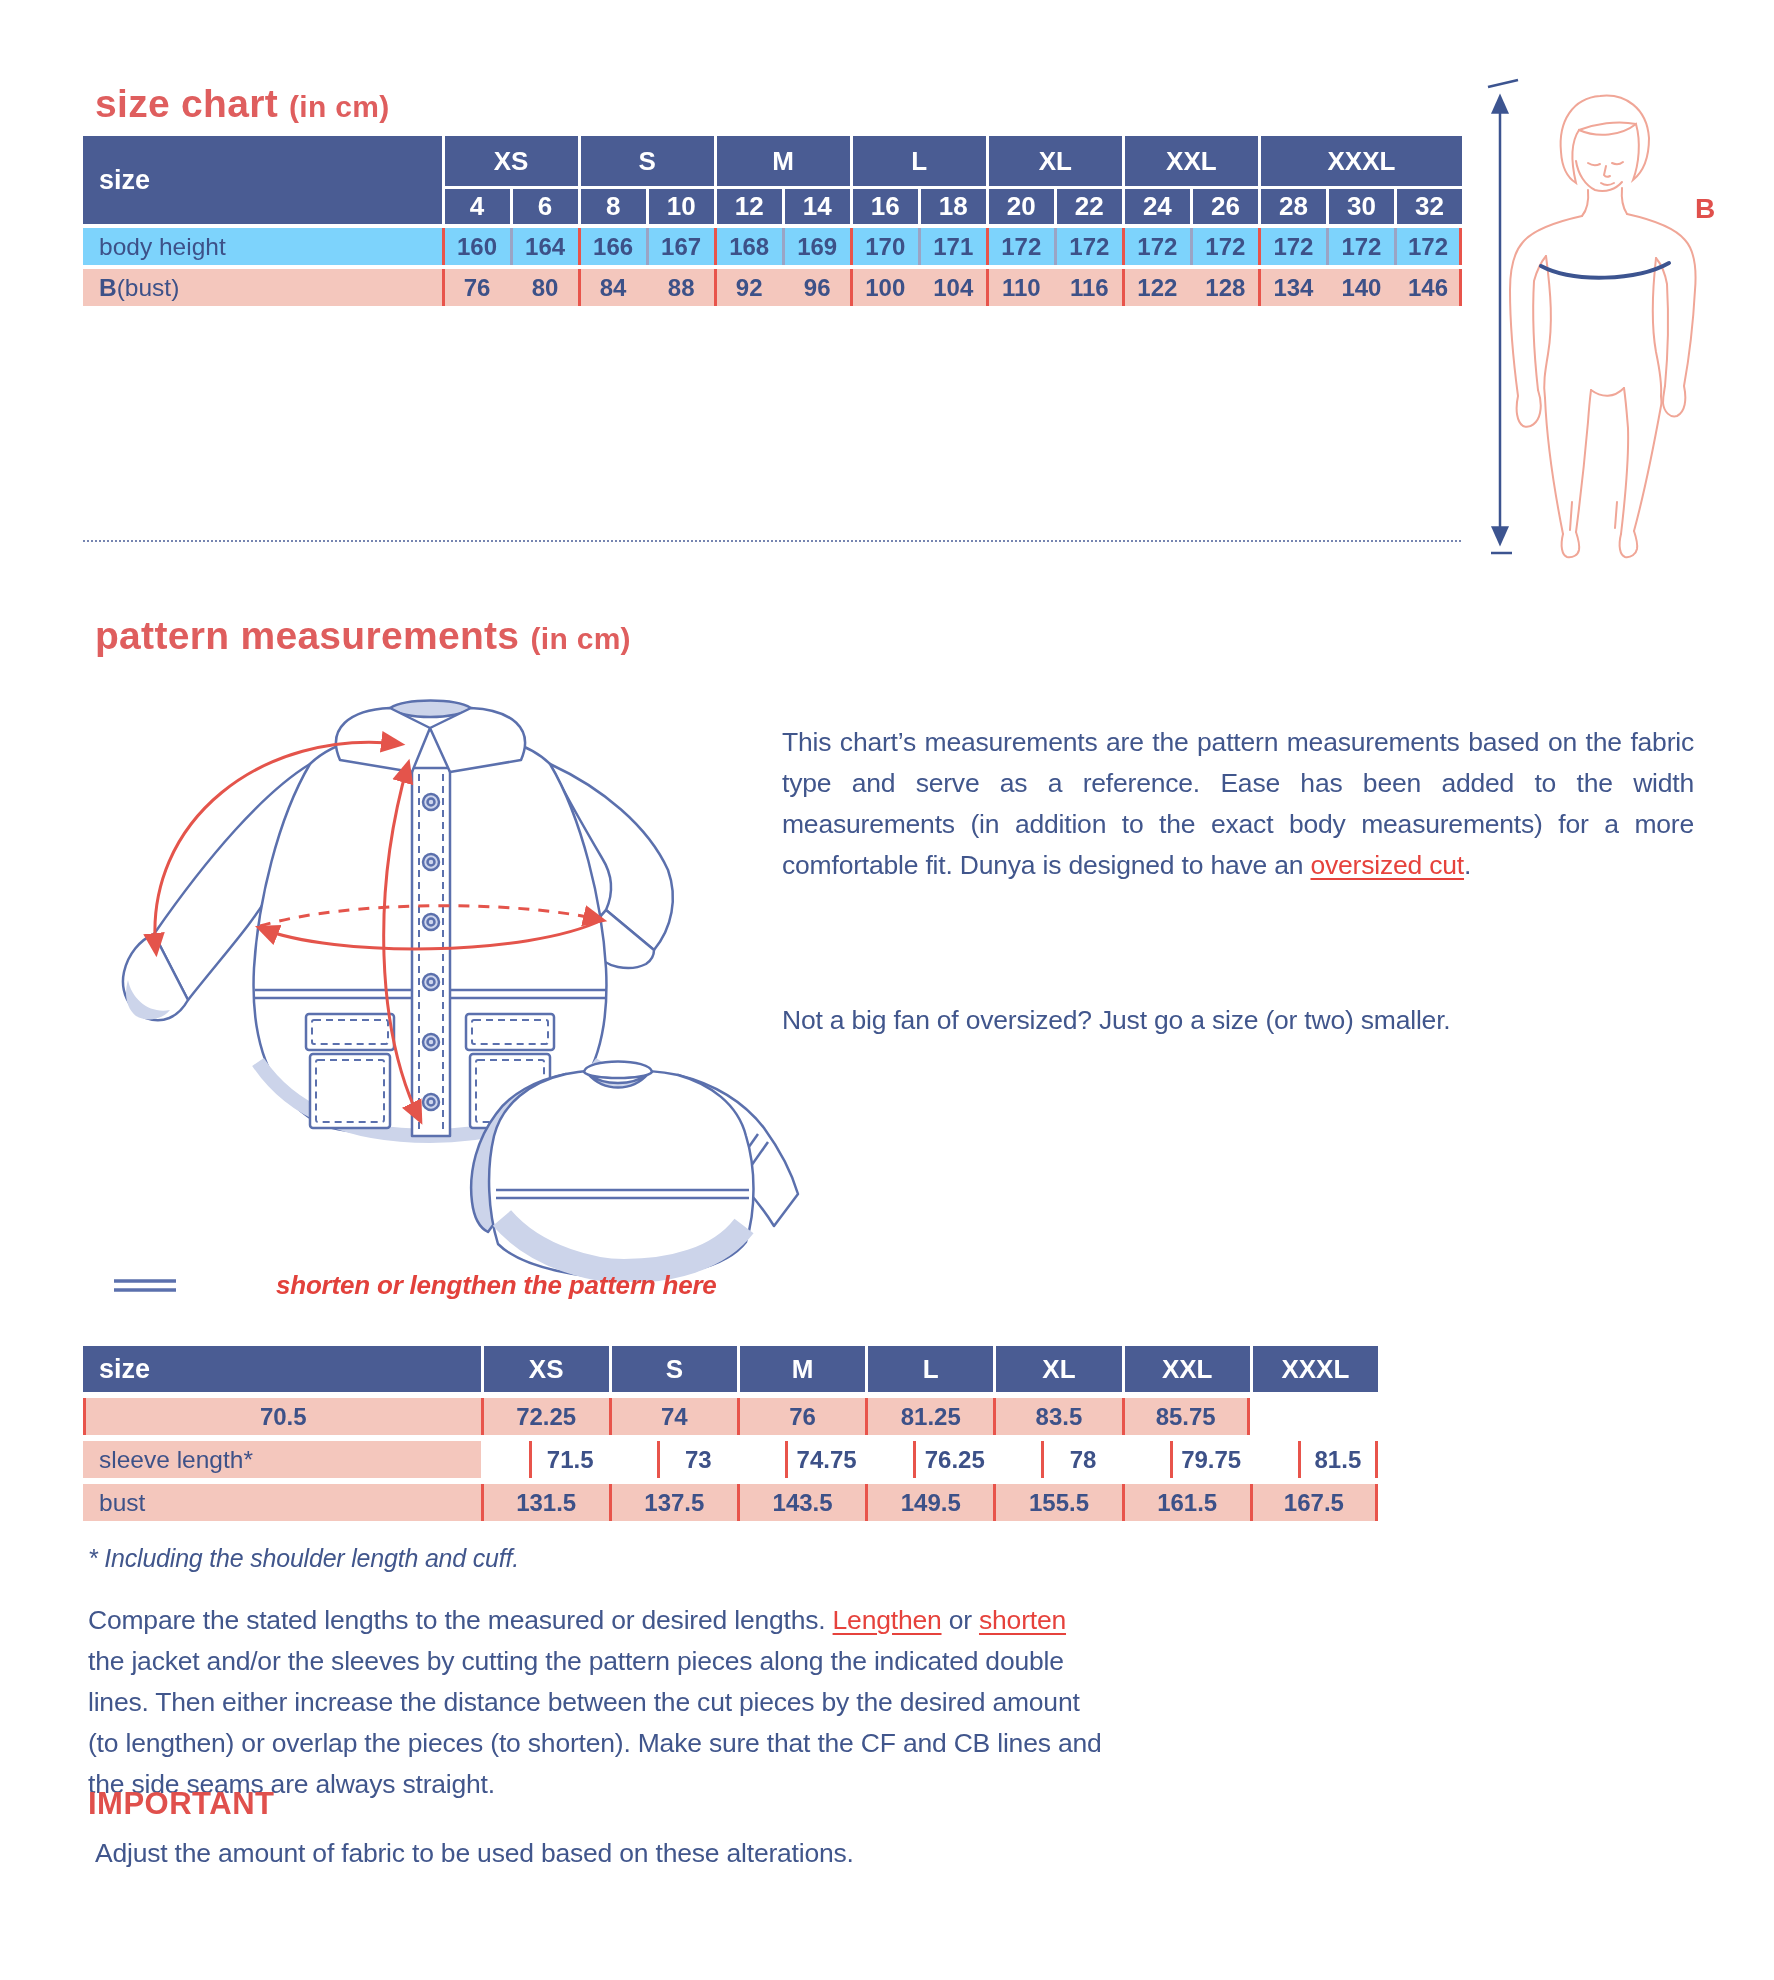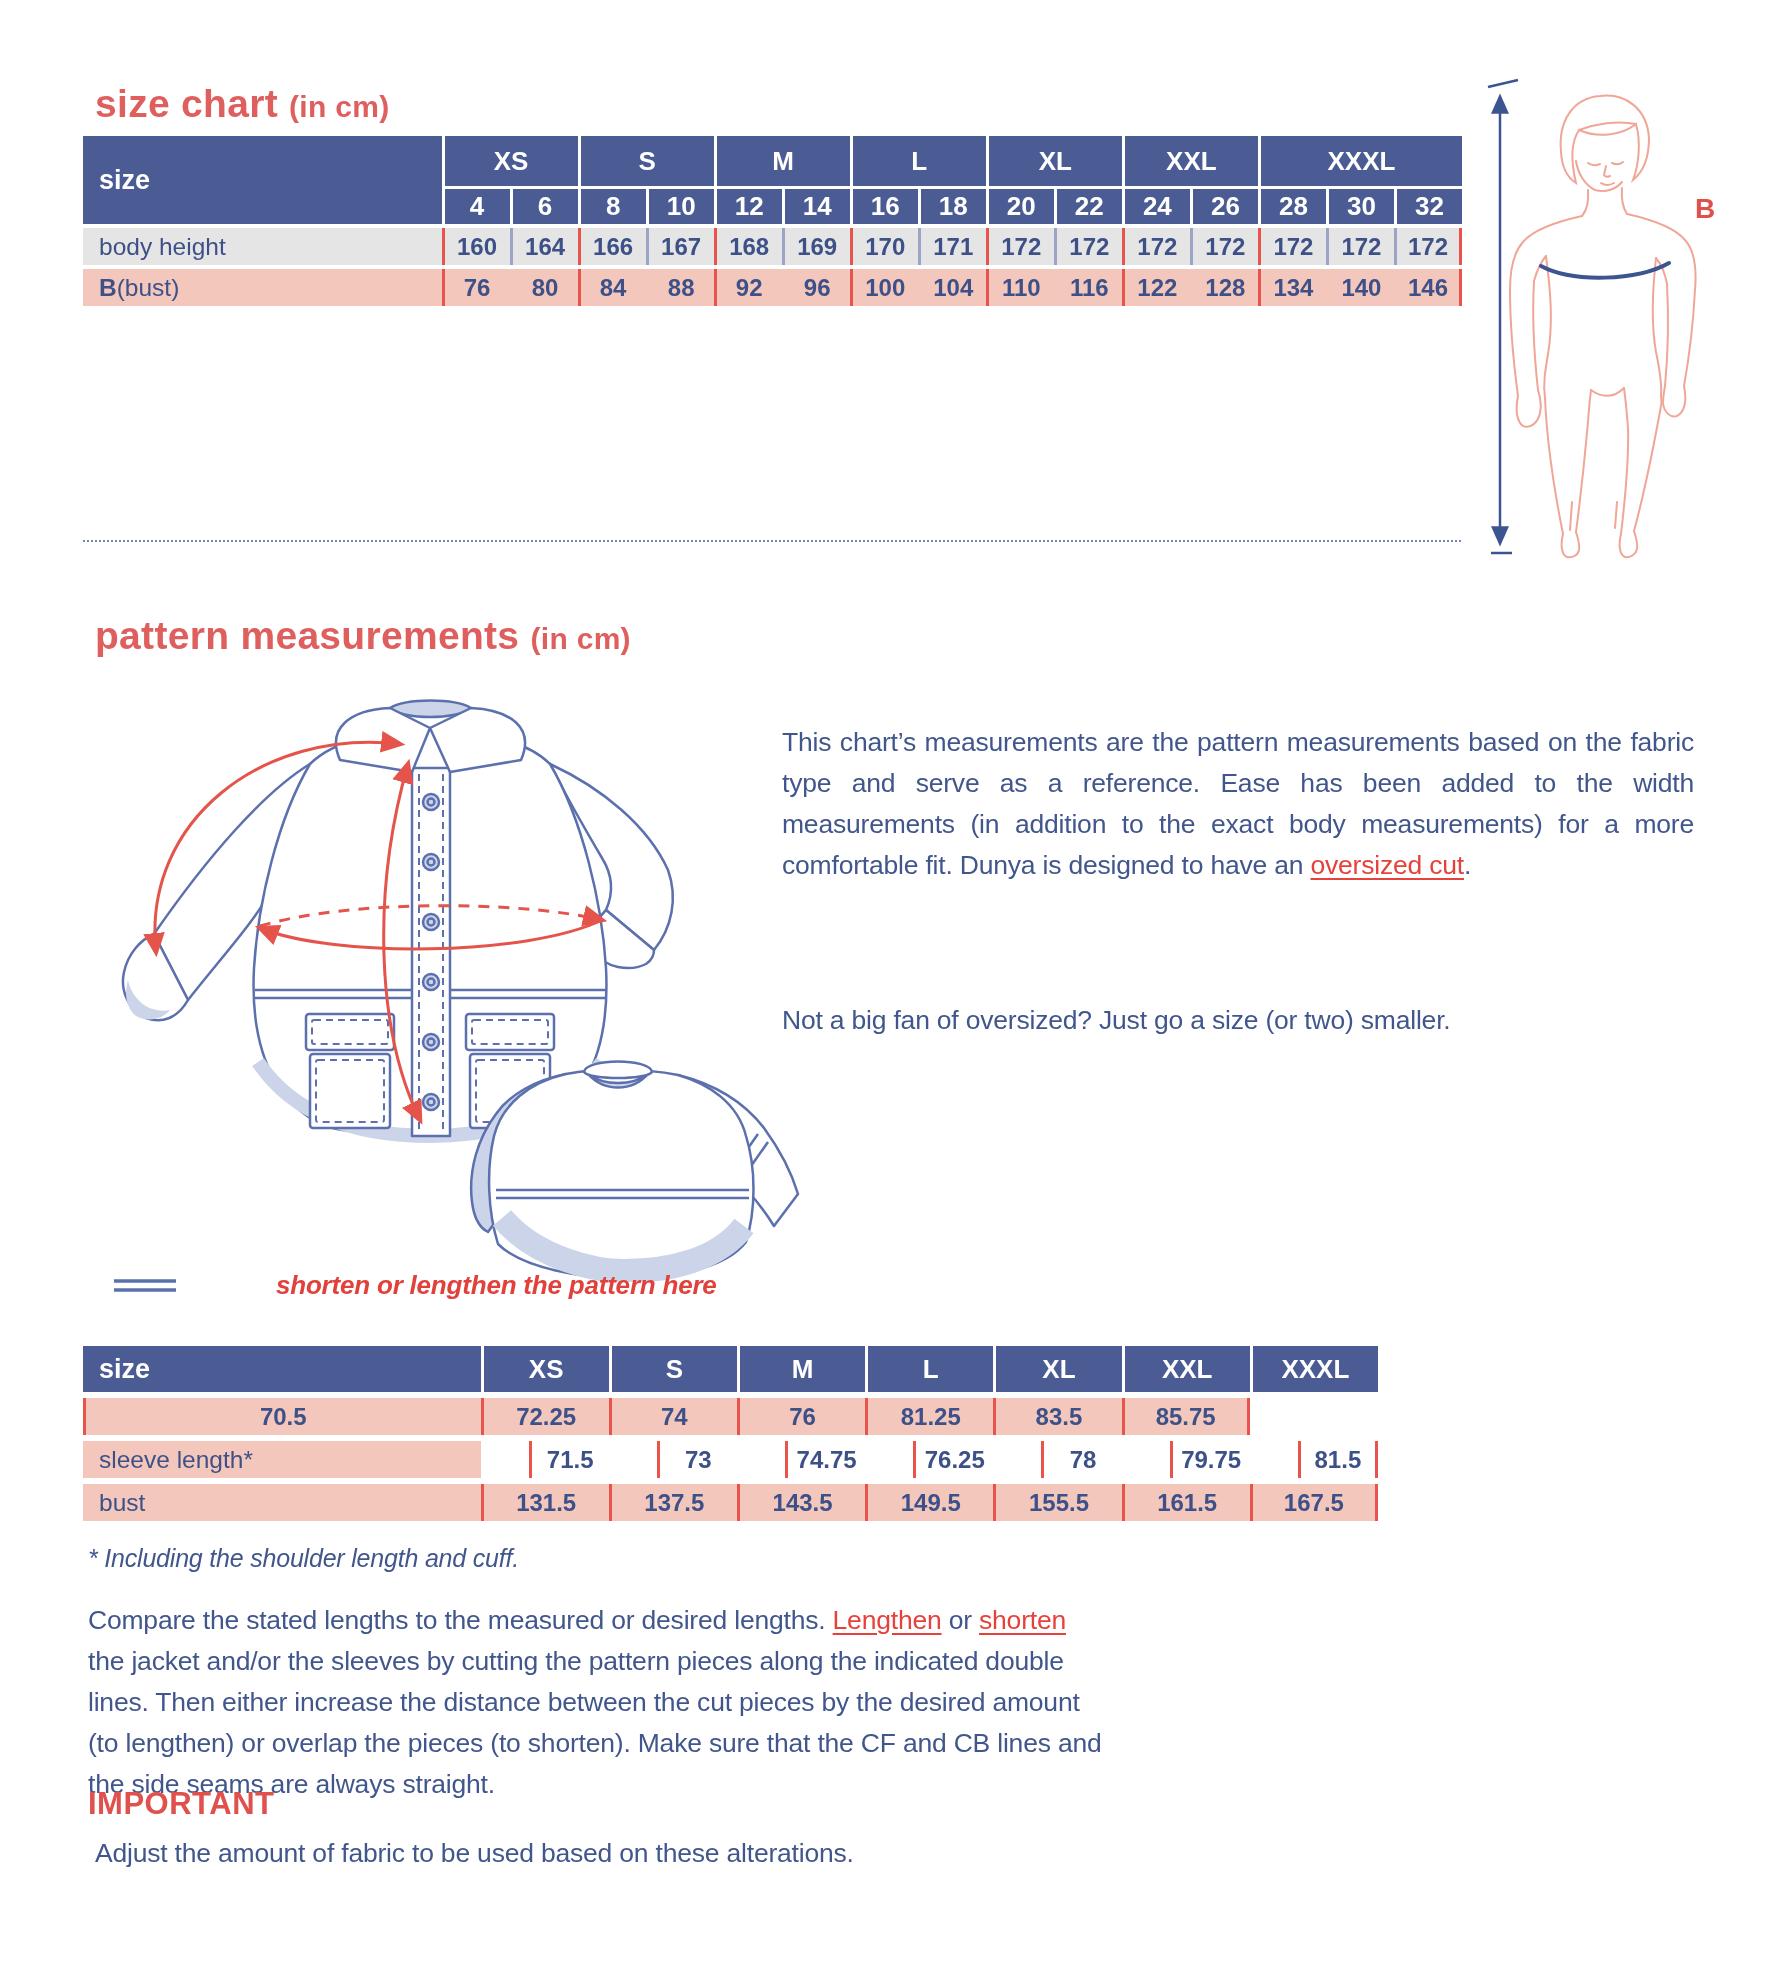--- a/index.html
+++ b/index.html
@@ -36,21 +36,21 @@
   .d-row { height:37px; margin-top:4px; }
   .row-label {
     display:flex; align-items:center; padding-left:16px;
     font-size:24.5px; color:#3d5188; white-space:nowrap;
   }
   .row-label b { font-weight:bold; }
   .val {
     display:flex; align-items:center; justify-content:center;
     font-weight:bold; font-size:24px; color:#3d5188; border-left:3px solid transparent;
   }
-  .bg-peri  { background:#e5e5e5; }
+  .bg-peri  { background:#7dd3fc; }
   .bg-pink  { background:#f4c7bd; }
   .bg-white { background:#ffffff;margin-left:48px; }
   .sep-peri { border-left-color:#9aa4c5; }
   .sep-pink { border-left-color:#f4c7bd; }
   .sep-red  { border-left-color:#e8544b !important; }
   .red-right { border-right:3px solid #e8544b; }
 
   
   .just { text-align:justify; }
   .footnote { font-style:italic; font-size:25px; letter-spacing:-0.2px; }

